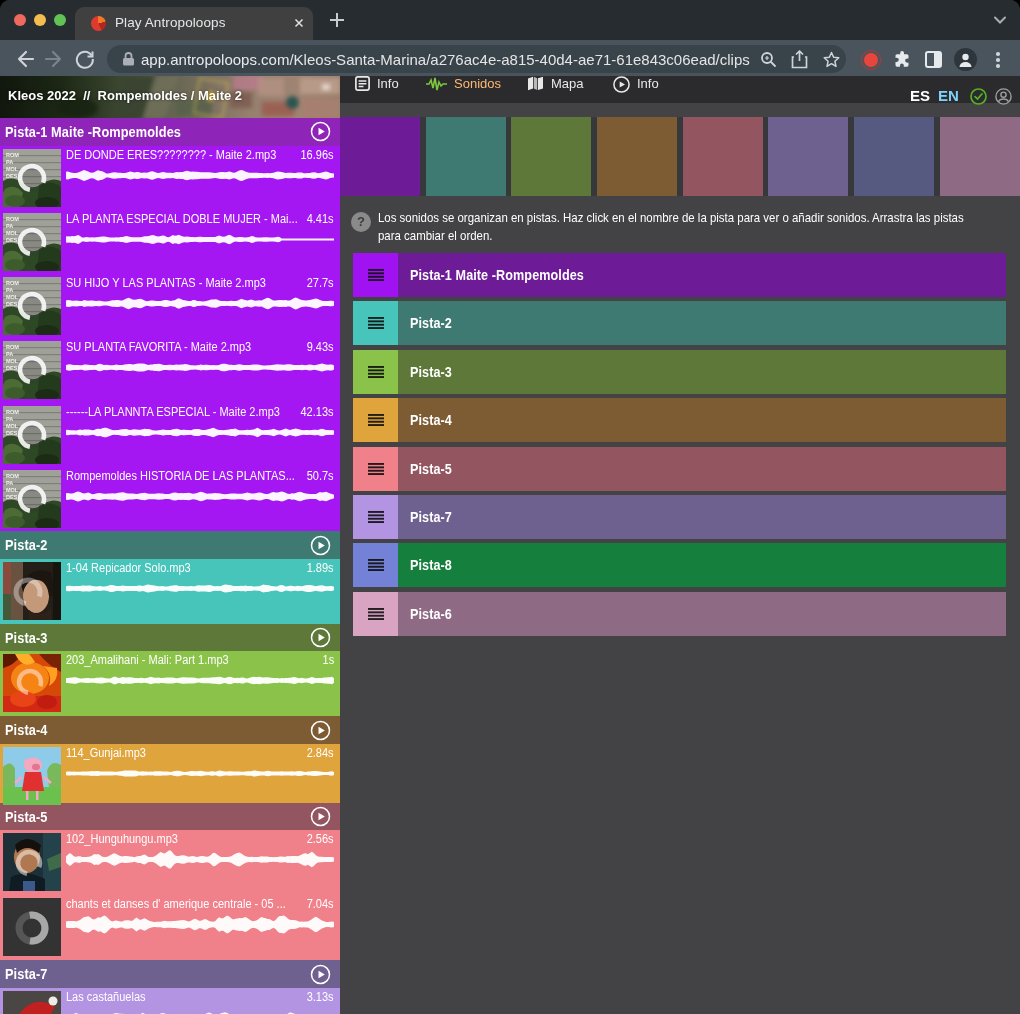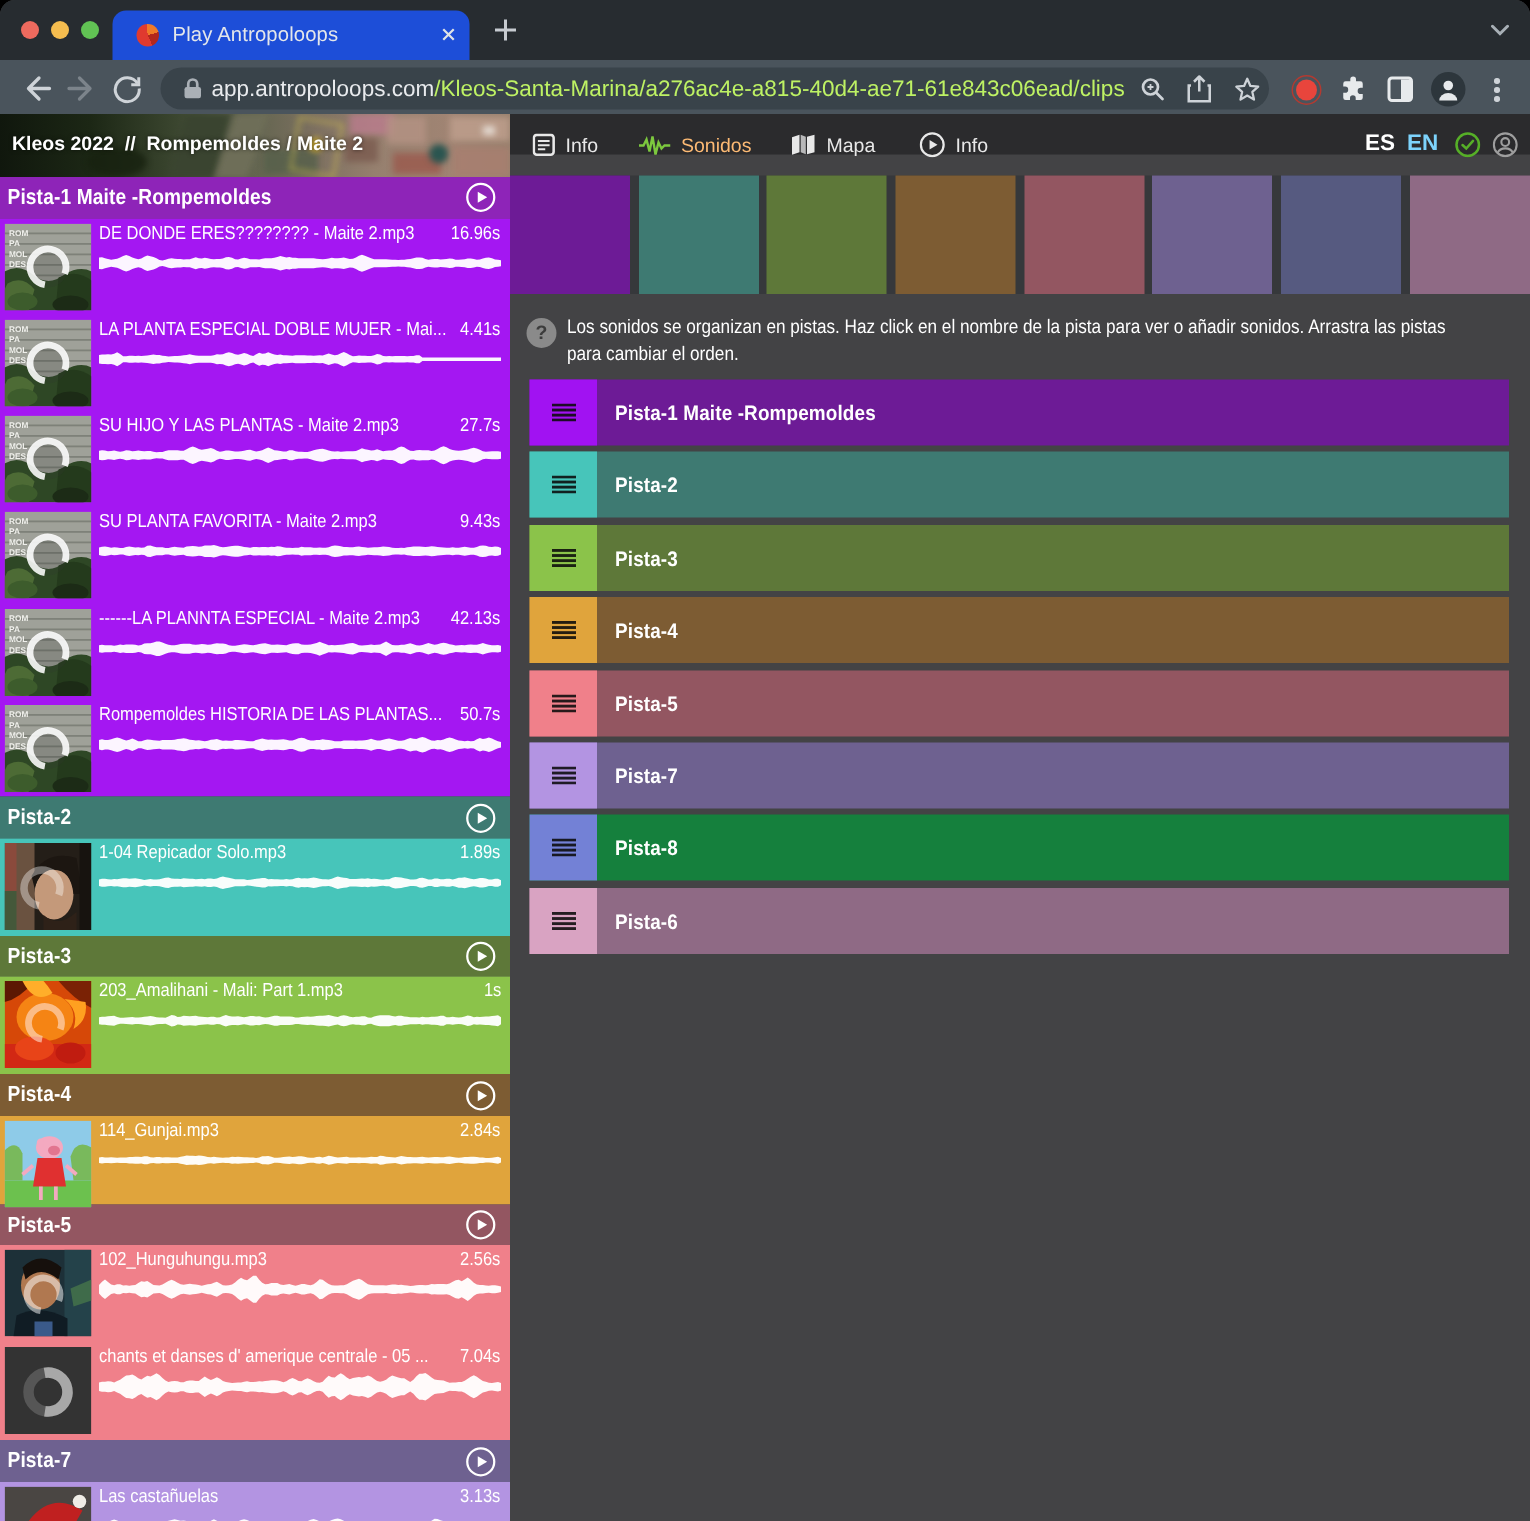--- a/index.html
+++ b/index.html
@@ -1,35 +1,35 @@
 <!DOCTYPE html>
 <html><head><meta charset="utf-8"><style>
 *{margin:0;padding:0;box-sizing:border-box}
 html,body{width:1020px;height:1014px;overflow:hidden;background:#000;font-family:"Liberation Sans",sans-serif}
 .win{position:absolute;inset:0;border-radius:10px 10px 0 0;overflow:hidden;background:#434345}
 .tabstrip{position:absolute;left:0;top:0;width:1020px;height:40px;background:#272c30}
 .tl{position:absolute;top:14px;width:12px;height:12px;border-radius:50%}
-.tab{position:absolute;left:75px;top:7px;width:238px;height:33px;background:#1d4ed8;border-radius:9px 9px 0 0}
+.tab{position:absolute;left:75px;top:7px;width:238px;height:33px;background:#404040;border-radius:9px 9px 0 0}
 .tab .fav{position:absolute;left:16px;top:9px;width:15px;height:15px;border-radius:50%;background:conic-gradient(from 210deg,#e03a2f 0 40%,#f07a28 0 62%,#b3271d 0 85%,#e03a2f 0)}
 .tab .ttl{position:absolute;left:40px;top:8px;font-size:13.5px;color:#e4e7ea;letter-spacing:0.1px}
 .newtab{position:absolute;left:330px;top:13px;width:14px;height:14px}
 .newtab:before{content:"";position:absolute;left:6px;top:0;width:2px;height:14px;background:#c7ccd1}
 .newtab:after{content:"";position:absolute;left:0;top:6px;width:14px;height:2px;background:#c7ccd1}
 .chev{position:absolute;right:14px;top:16px}
 .toolbar{position:absolute;left:0;top:40px;width:1020px;height:36px;background:#4a545c}
 .pill{position:absolute;left:107px;top:5px;width:739px;height:28px;border-radius:14px;background:#39434a}
 .url{position:absolute;left:34px;top:6px;font-size:15px;color:#e8eaed;white-space:nowrap}
-.url .dim{color:#bef264}
+.url .dim{color:#e5e5e5}
 .ticon{position:absolute}
 .apph{position:absolute;left:0;top:76px;width:1020px;height:27px;background:#2b2b2d}
 .sat{position:absolute;left:0;top:0;width:340px;height:43px;overflow:hidden;
  background:linear-gradient(90deg,#10170d 0,#1c2715 60px,#3c4730 120px,#636550 170px,#7d7060 210px,#96806f 250px,#a08473 300px,#97806d 340px)}
 .sat>div{filter:blur(2px)}
 .crumb{position:absolute;left:8px;top:12px;font-size:13px;font-weight:600;color:#fff;white-space:nowrap;text-shadow:0 0 3px rgba(0,0,0,.6)}
-.nav{position:absolute;top:0;height:41px;display:flex;align-items:center;color:#e8e8e8;font-size:13px}
+.nav{position:absolute;top:0;height:41px;display:flex;color:#e8e8e8;font-size:13px}
 .nav span{margin-left:7px}
 .lang{position:absolute;top:11px;font-size:15px;font-weight:bold;color:#fff}
 .main{position:absolute;left:340px;top:117px;width:680px;height:897px;background:#434345}
 .sqstrip{position:absolute;left:0;top:0;width:680px;height:79px;background:#36383b;display:flex}
 .sq{width:80px;height:79px;margin-right:5.7px;flex:none}
 .help{position:absolute;left:11px;top:92px;width:669px}
 .qmark{position:absolute;left:0;top:3px;width:20px;height:20px;border-radius:50%;background:#8a8a8a;color:#3c3c3c;font-weight:bold;font-size:13px;text-align:center;line-height:20px}
 .htext{position:absolute;left:27px;top:0;width:700px;font-size:13px;line-height:18px;color:#fff;transform:scaleX(0.88);transform-origin:0 0;white-space:nowrap}
 .rows{position:absolute;left:13px;top:136px;width:653px}
 .mrow{height:44px;margin-bottom:4.4px;display:flex;align-items:center}

